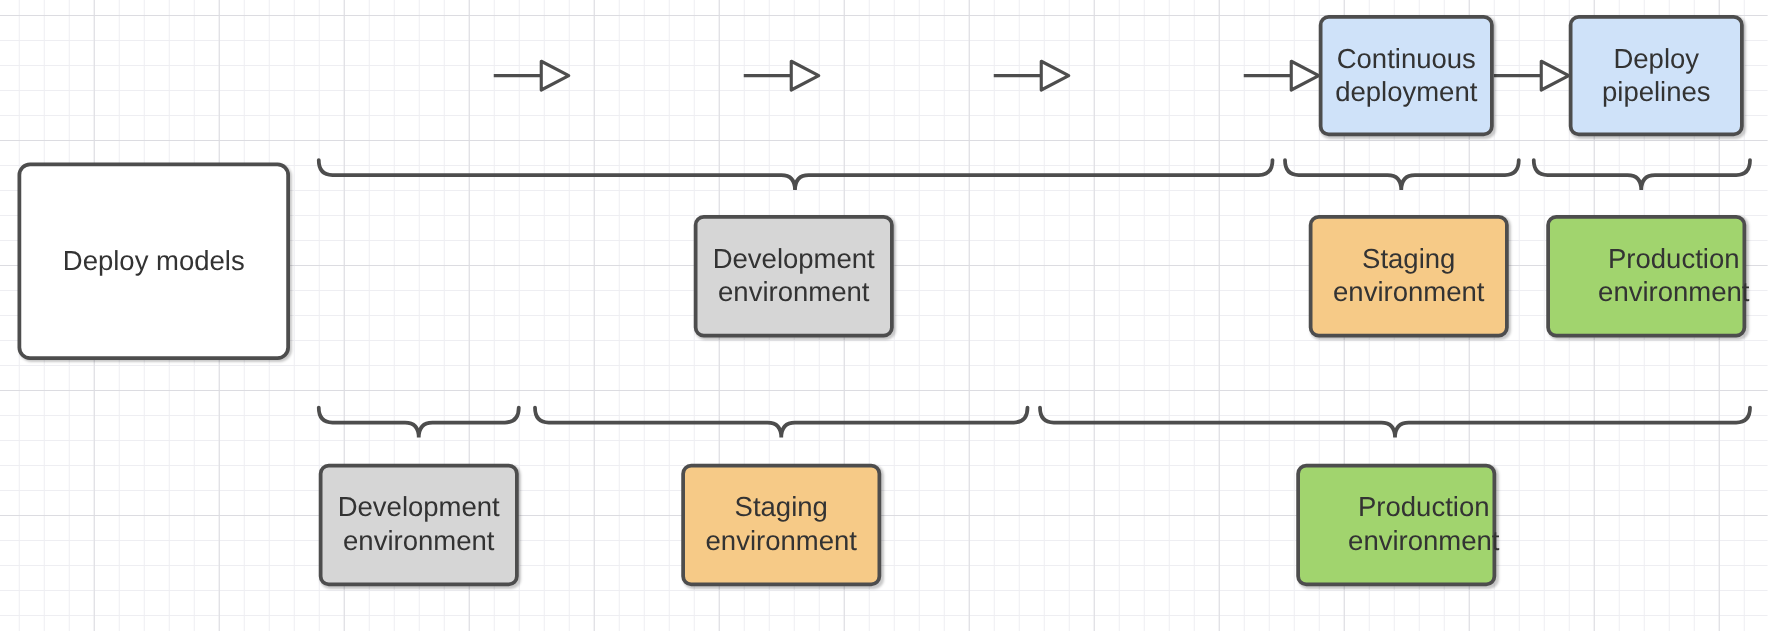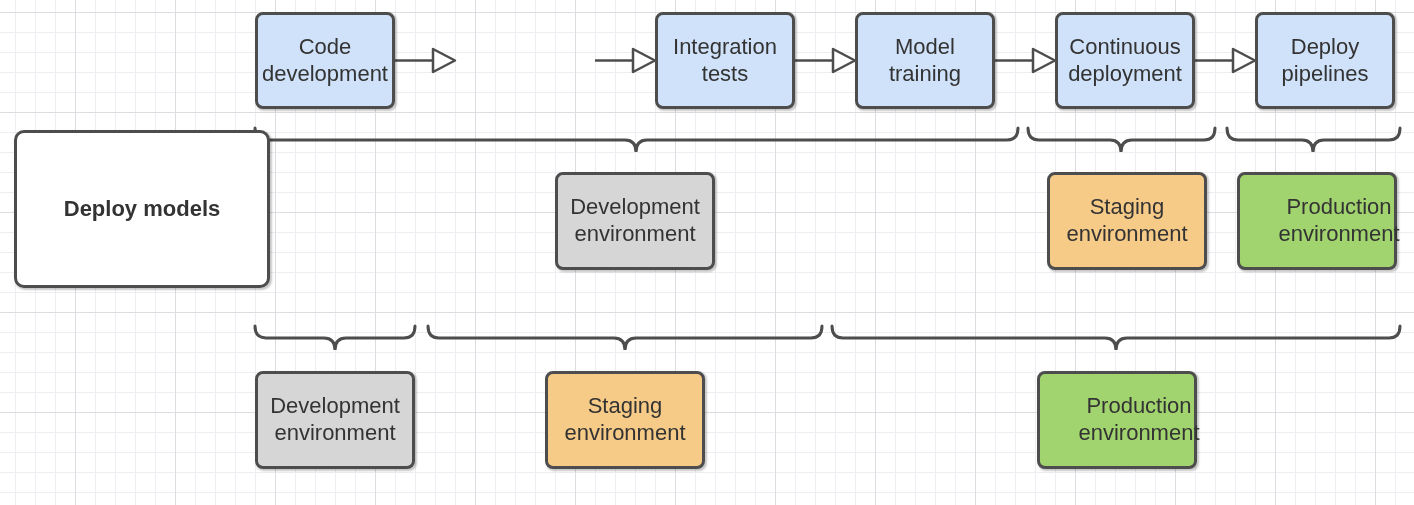--- a/index.html
+++ b/index.html
@@ -60,24 +60,23 @@
     border-radius: 8px;
   }
   .env {
     width: 160px; height: 98px;
     border-radius: 8px;
   }
   .env.development { background: var(--c-development, #d6d6d6); }
   .env.staging     { background: var(--c-staging, #f6ca87); align-items: center; }
   .env.production  { background: var(--c-production, #a1d46e); padding-left: 44px; }
   .lane-label {
-    left: 14px; width: 256px; height: 158px;
+    left: 14px; width: 218px; height: 158px;
     background: #ffffff;
     border-radius: 10px;
-    font-weight: bold;
   }
 </style>
 </head>
 <body>
 
 <div class="canvas">
 
   <svg class="overlay" viewBox="0 0 1414 505">
 
     <g>
@@ -103,32 +102,20 @@
 
     <path class="brace" d="M 255,128 Q 255,140 266,140 L 625,140 Q 636,140 636,152 Q 636,140 647,140 L 1007,140 Q 1018,140 1018,128"></path>
     <path class="brace" d="M 1028,128 Q 1028,140 1039,140 L 1110,140 Q 1121,140 1121,152 Q 1121,140 1132,140 L 1204,140 Q 1215,140 1215,128"></path>
     <path class="brace" d="M 1227,128 Q 1227,140 1238,140 L 1302,140 Q 1313,140 1313,152 Q 1313,140 1324,140 L 1389,140 Q 1400,140 1400,128"></path>
 
     <path class="brace" d="M 255,326 Q 255,338 266,338 L 324,338 Q 335,338 335,350 Q 335,338 346,338 L 404,338 Q 415,338 415,326"></path>
     <path class="brace" d="M 428,326 Q 428,338 439,338 L 614,338 Q 625,338 625,350 Q 625,338 636,338 L 811,338 Q 822,338 822,326"></path>
     <path class="brace" d="M 832,326 Q 832,338 843,338 L 1105,338 Q 1116,338 1116,350 Q 1116,338 1127,338 L 1389,338 Q 1400,338 1400,326"></path>
   </svg>
 
-  <div class="node process" style="left:255px">
-    <span>Code
-development</span>
-  </div>
-  <div class="node process" style="left:655px">
-    <span>Integration
-tests</span>
-  </div>
-  <div class="node process" style="left:855px">
-    <span>Model
-training</span>
-  </div>
   <div class="node process" style="left:1055px">
     <span>Continuous
 deployment</span>
   </div>
   <div class="node process" style="left:1255px">
     <span>Deploy
 pipelines</span>
   </div>
 
   <div class="node lane-label" style="top:130px">

